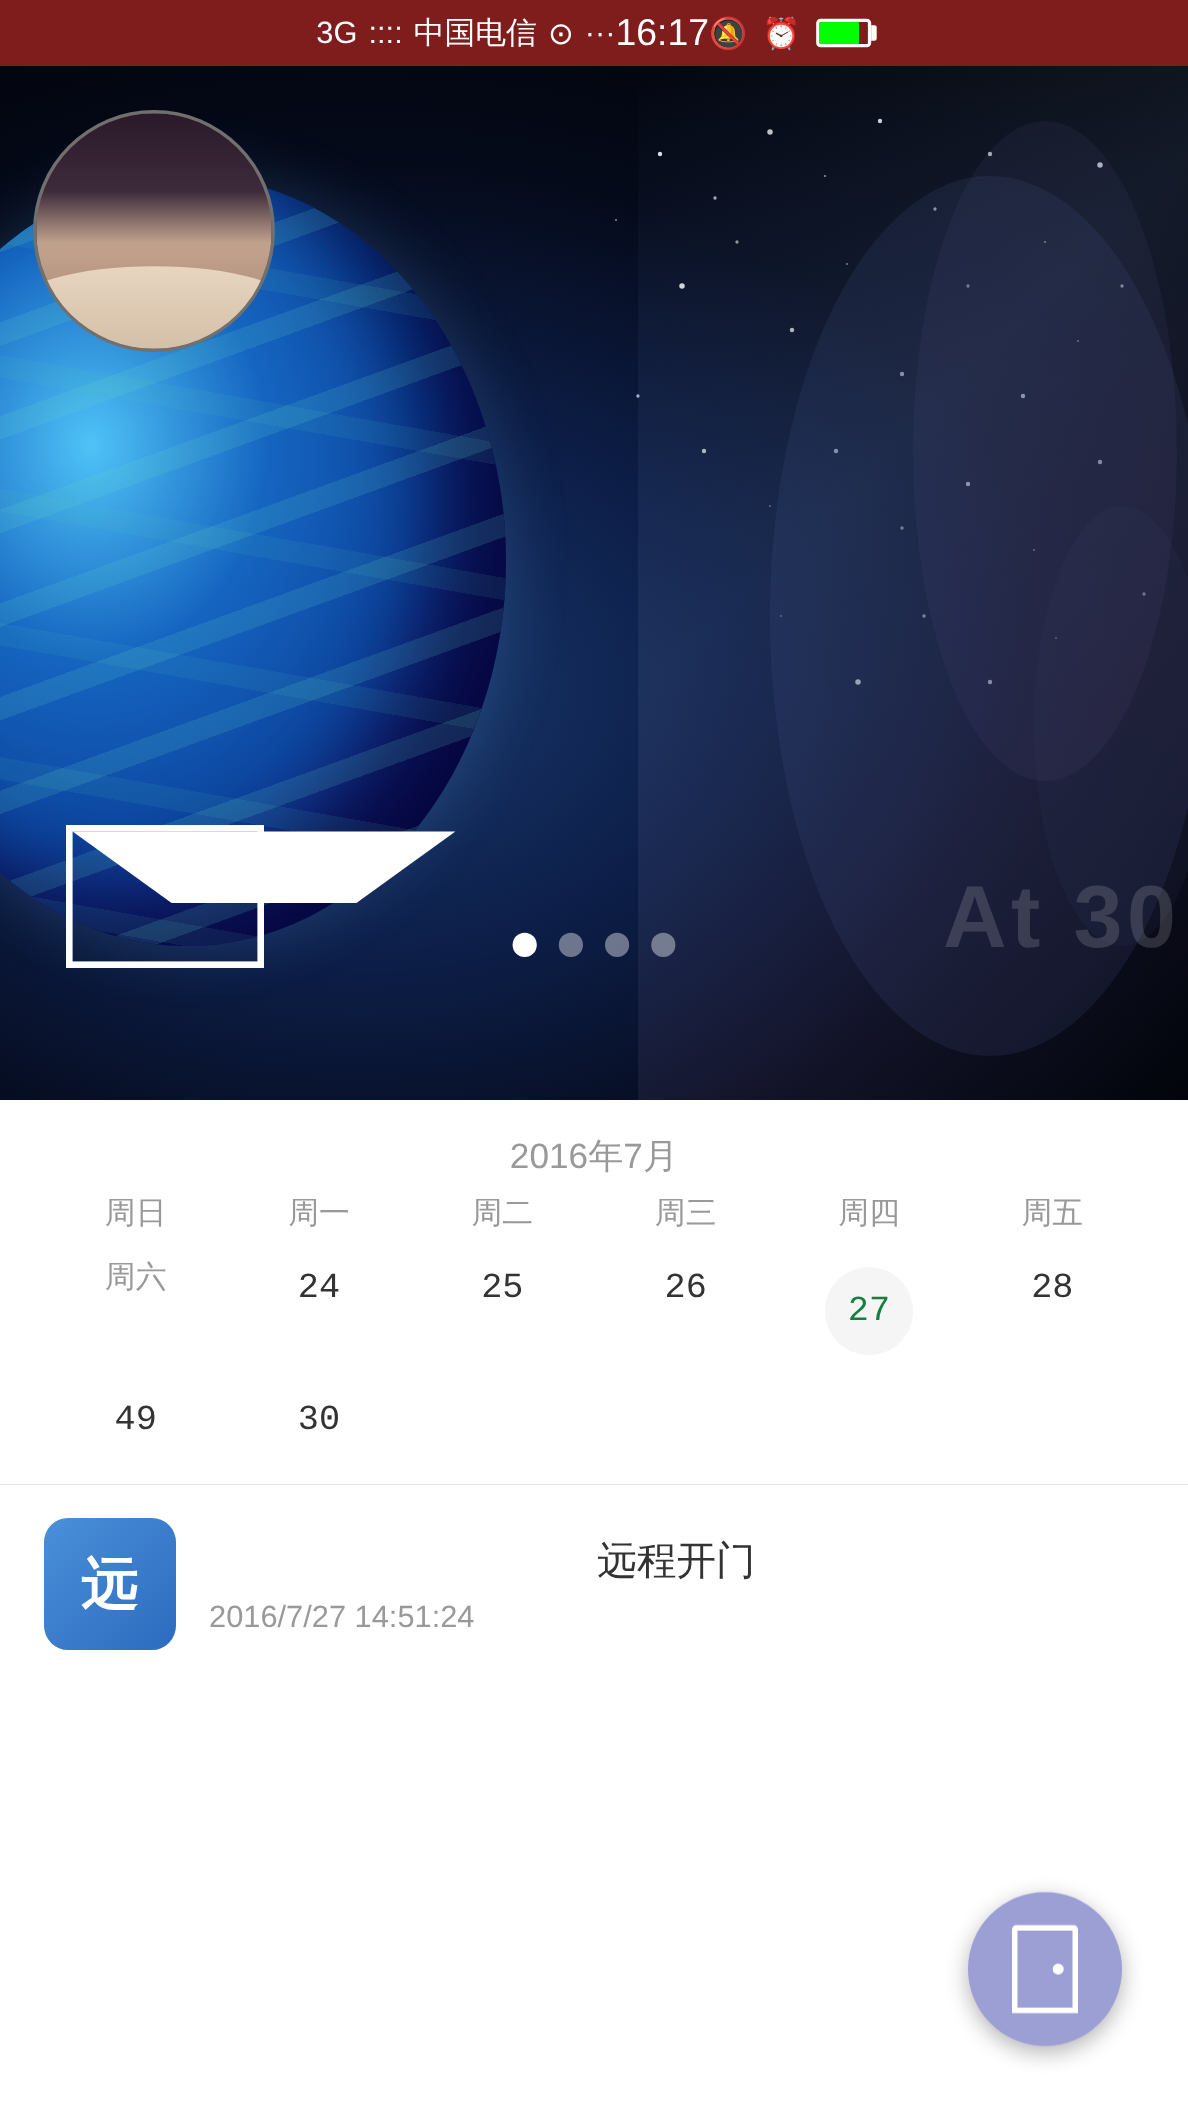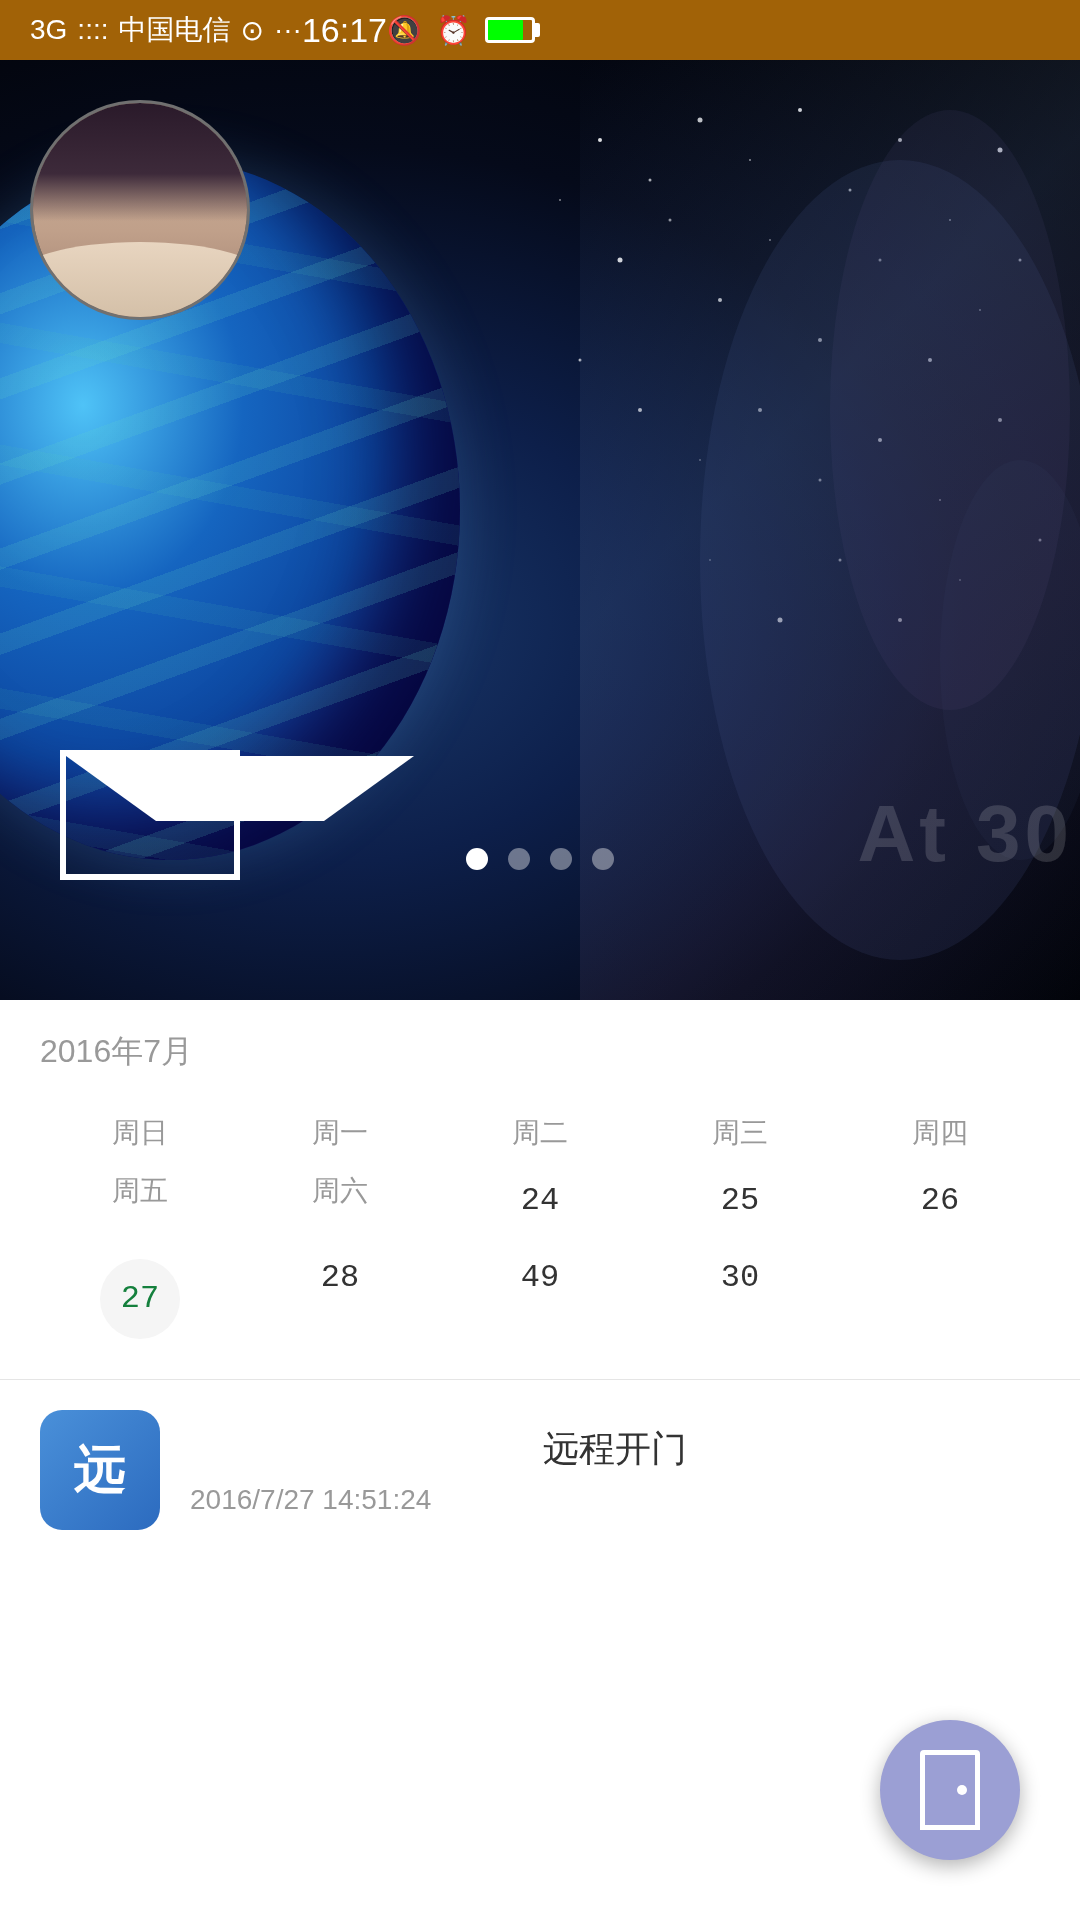--- a/index.html
+++ b/index.html
@@ -9,24 +9,24 @@
       min-height: 1920px;
       background: #fff;
       font-family: "PingFang SC", "Helvetica Neue", Arial, sans-serif;
       overflow-x: hidden;
     }
 
     
     .status-bar {
       width: 100%;
       height: 60px;
-      background: #a16207;
-      display: flex;
-      align-items: center;
-      justify-content: flex-start;
+      background: #7f1d1d;
+      display: flex;
+      align-items: center;
+      justify-content: center;
       padding: 0 30px;
       color: #fff;
       font-size: 28px;
       position: relative;
       z-index: 10;
     }
     .status-left { display: flex; align-items: center; gap: 10px; }
     .status-center { font-size: 34px; font-weight: 300; }
     .status-right { display: flex; align-items: center; gap: 14px; }
     .battery-icon {
@@ -204,28 +204,28 @@
       background: #fff;
     }
 
     
     .calendar-section {
       width: 100%;
       background: #fff;
       padding: 30px 40px 20px;
     }
     .calendar-month {
+      text-align: center;
       font-size: 32px;
       color: #999;
-      margin-bottom: 30px;
     }
     .calendar-grid {
       width: 100%;
       display: grid;
-      grid-template-columns: repeat(5, 1fr);
+      grid-template-columns: repeat(6, 1fr);
       gap: 0;
     }
     .cal-header {
       text-align: center;
       font-size: 28px;
       color: #999;
       padding: 10px 0;
     }
     .cal-day {
       text-align: center;

